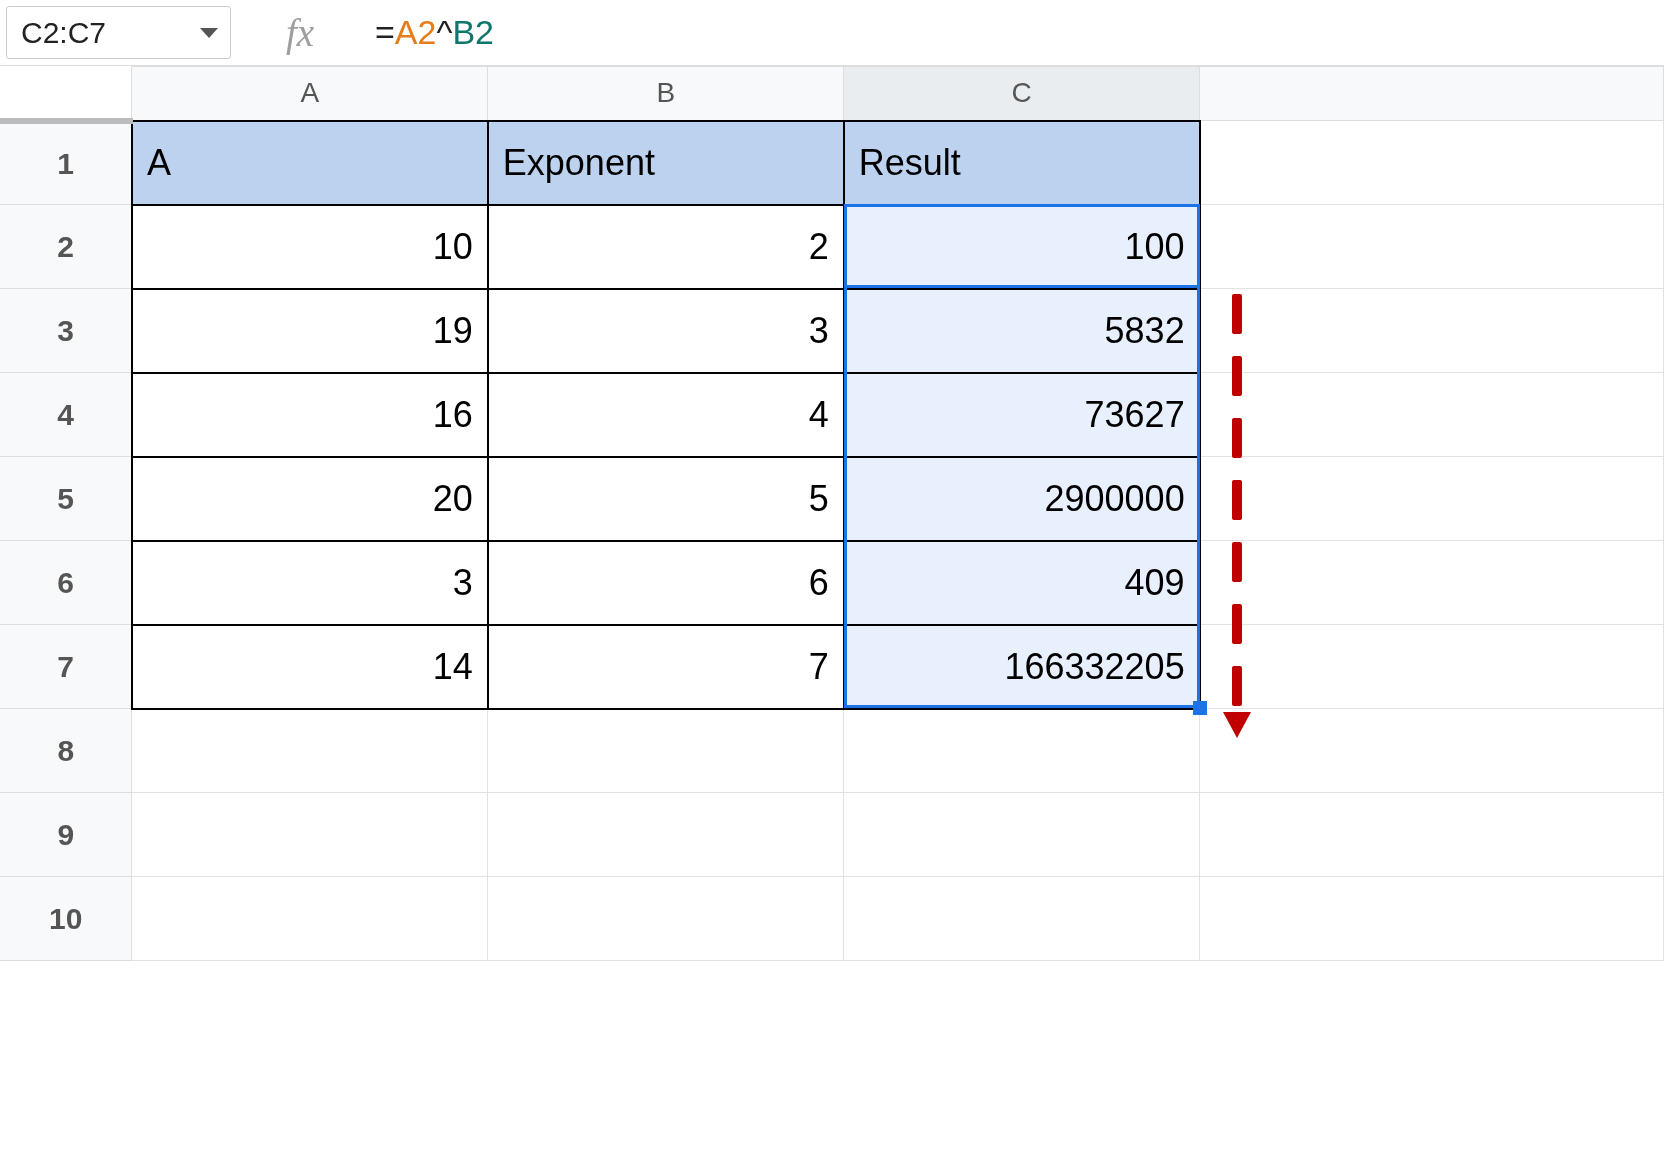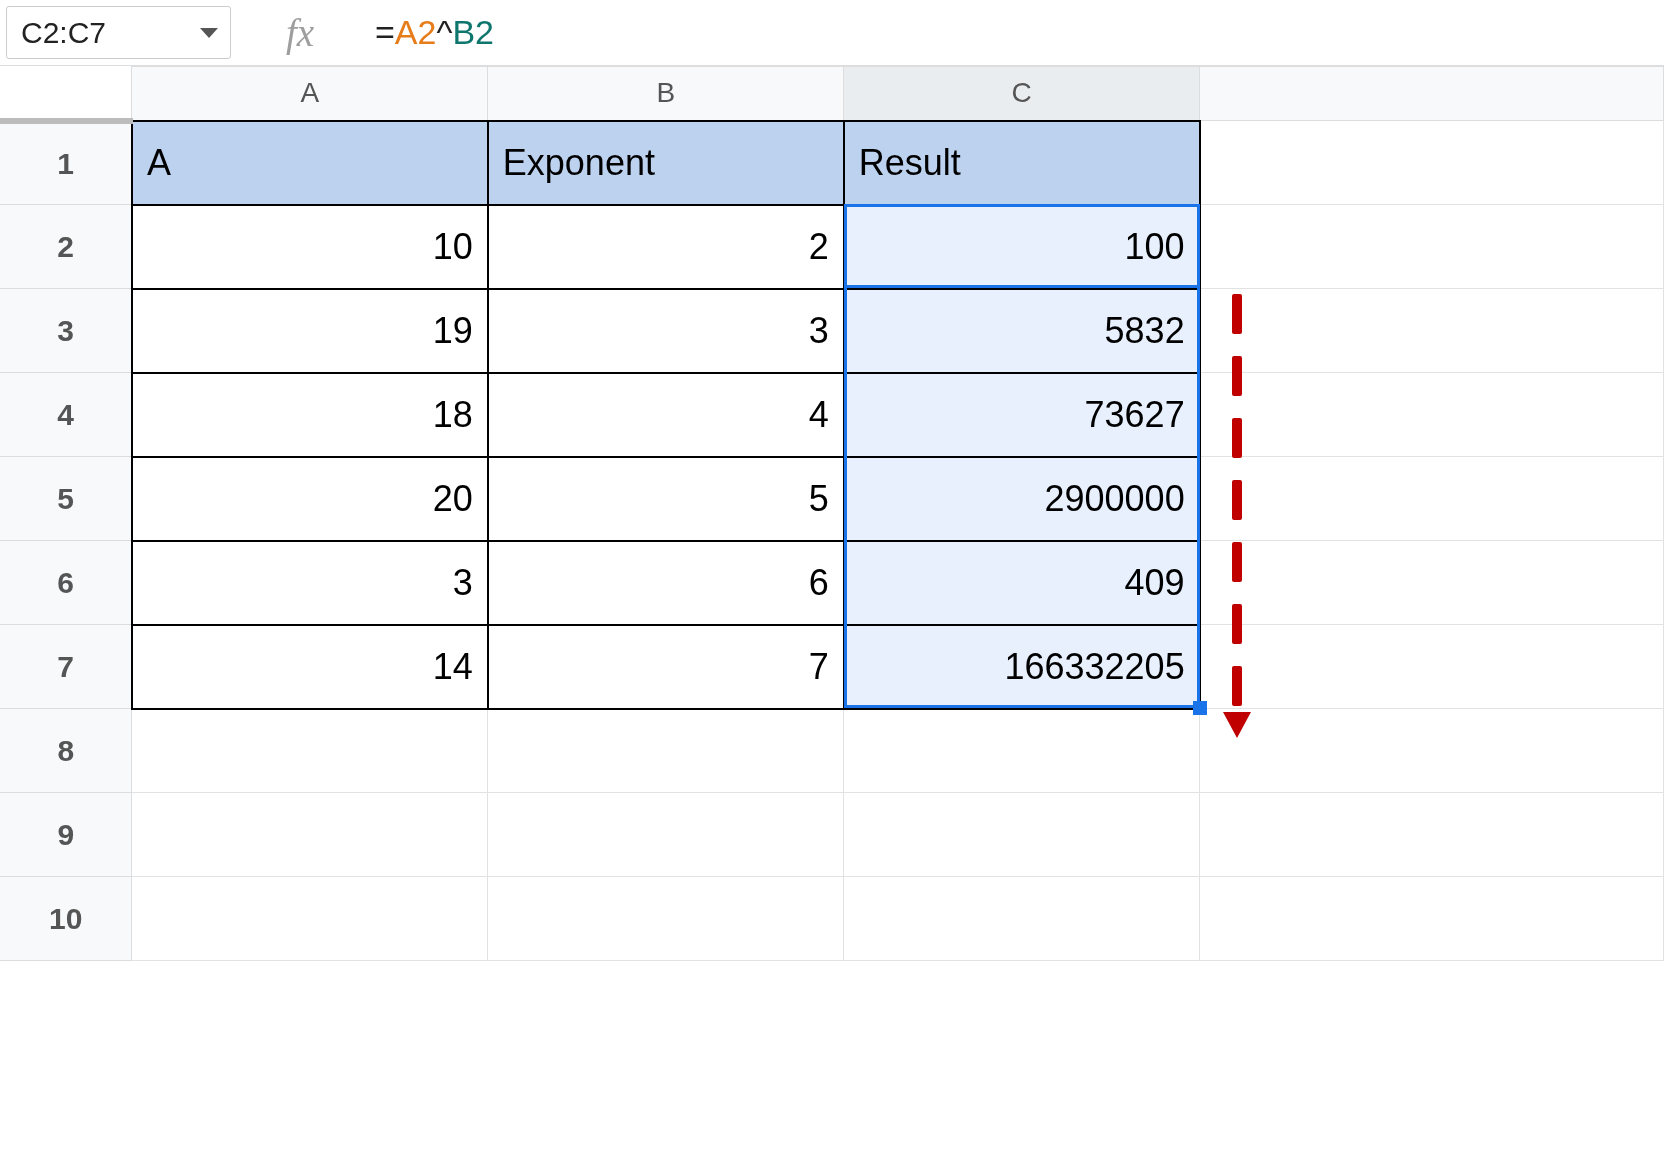--- a/index.html
+++ b/index.html
@@ -221,21 +221,21 @@
   </tr>
   <tr>
     <th class="rowhdr">3</th>
     <td class="cell dcell">19</td>
     <td class="cell dcell">3</td>
     <td class="cell dcell selrange">5832</td>
     <td class="cell"></td>
   </tr>
   <tr>
     <th class="rowhdr">4</th>
-    <td class="cell dcell">18</td>
+    <td class="cell dcell">16</td>
     <td class="cell dcell">4</td>
     <td class="cell dcell selrange">73627</td>
     <td class="cell"></td>
   </tr>
   <tr>
     <th class="rowhdr">5</th>
     <td class="cell dcell">20</td>
     <td class="cell dcell">5</td>
     <td class="cell dcell selrange">2900000</td>
     <td class="cell"></td>

